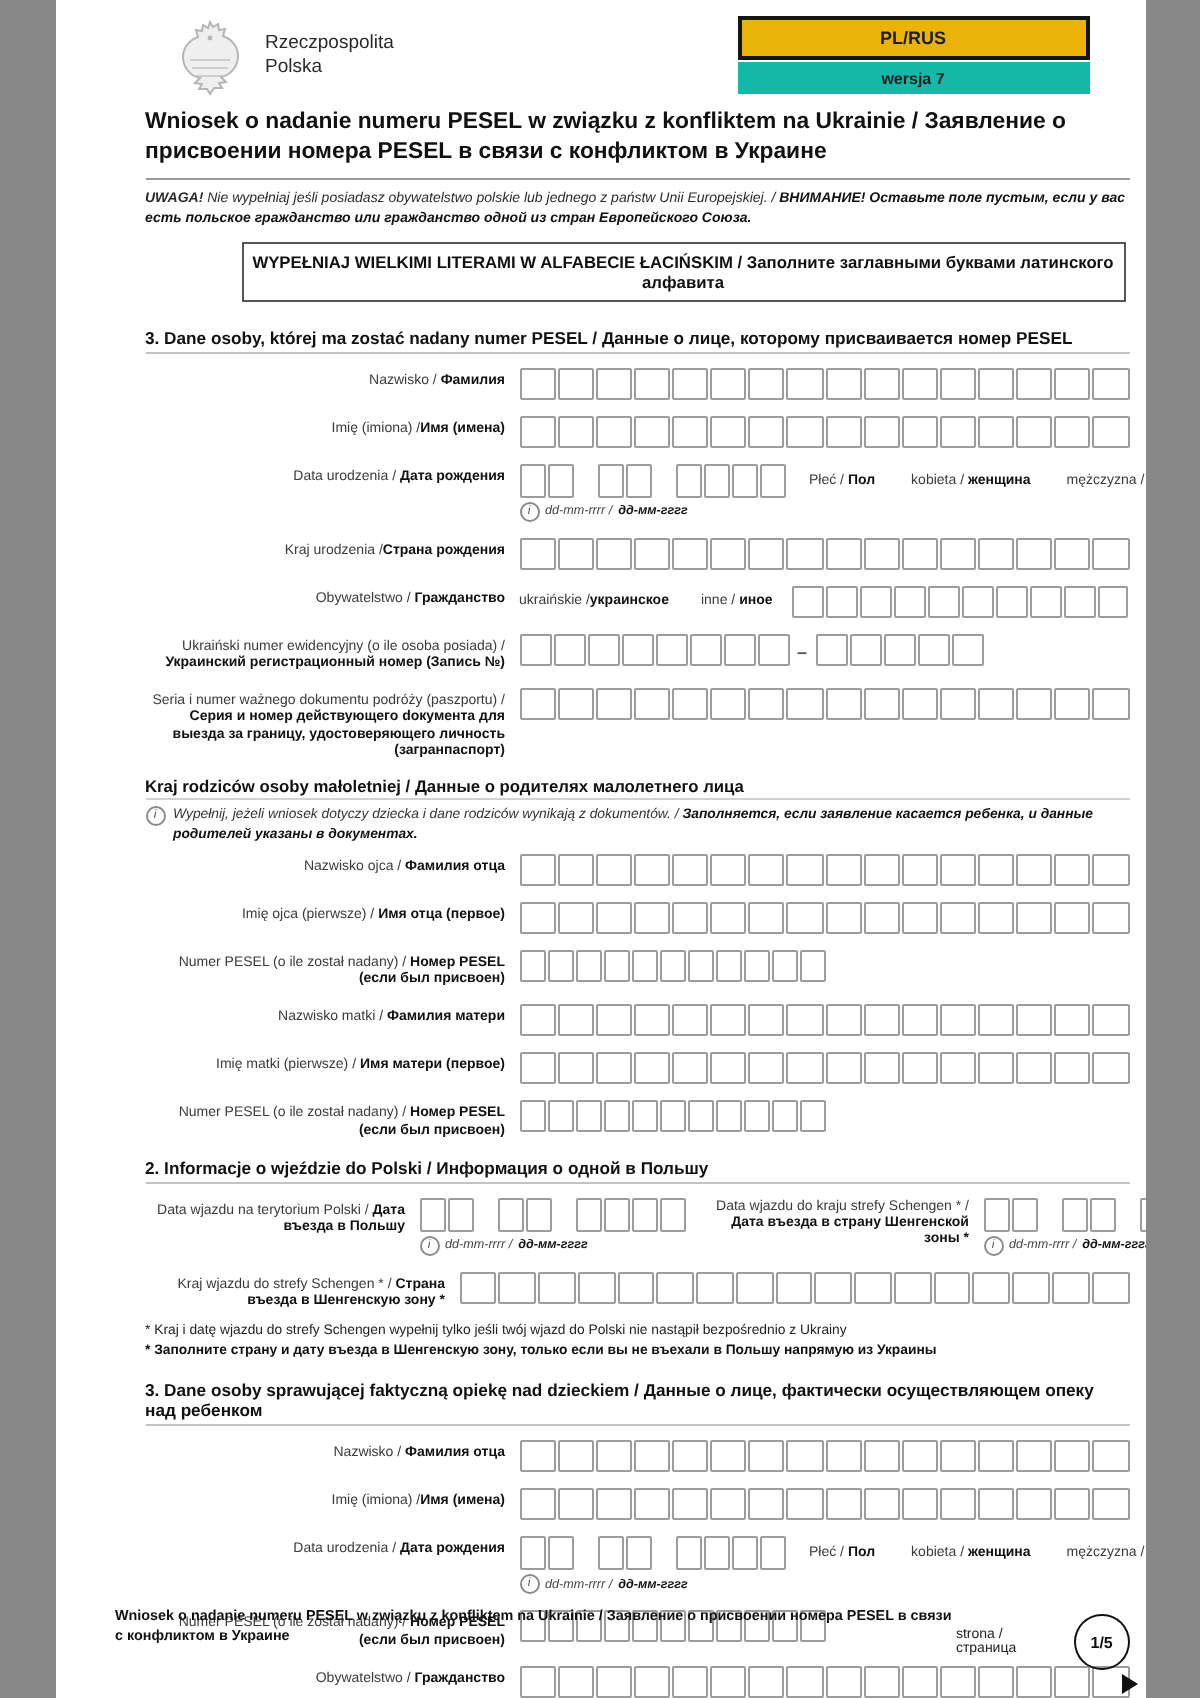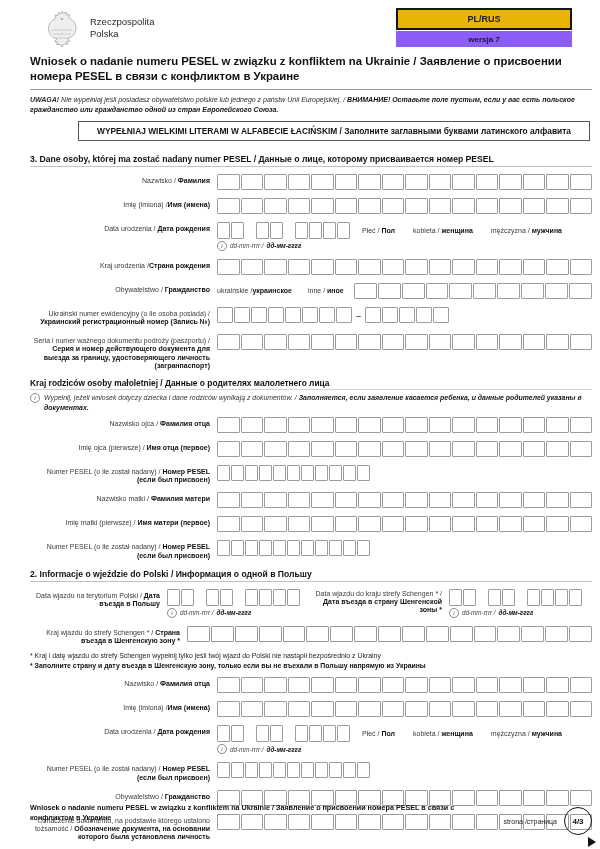--- a/index.html
+++ b/index.html
@@ -1,25 +1,25 @@
 <!DOCTYPE html>
 <html><head>
 <meta charset="utf-8">
 <style>
   html,body{margin:0;padding:0;background:#888;}
-  .page{width:600px;height:849px;background:#fff;margin:0 auto;position:relative;
+  .page{width:545px;height:849px;background:#fff;margin:0 auto;position:relative;
         font-family:"Liberation Sans",sans-serif;color:#1c1c1c;box-sizing:border-box;
-        padding:8px 8px 0 30px;overflow:hidden;}
+        padding:8px 8px 0 45px;overflow:hidden;}
   
   .hdr{display:flex;justify-content:space-between;align-items:flex-start;margin-bottom:4px;}
   .brand{display:flex;gap:10px;align-items:center;margin-left:14px;}
   .repname{font-size:9.5px;line-height:1.3;color:#2a2a2a;}
   .badge{width:176px;margin-right:20px;}
   .plrus{border:2.5px solid #151515;text-align:center;font-weight:bold;font-size:9px;padding:4px 0;background:#eab308;}
-  .ver{background:#8b5cf6;text-align:center;font-weight:bold;font-size:8px;padding:3.5px 0;margin-top:1px;}
+  .ver{background:#14b8a6;text-align:center;font-weight:bold;font-size:8px;padding:3.5px 0;margin-top:1px;}
   .title{font-weight:bold;font-size:11.4px;line-height:1.32;margin:6px 0 5px;color:#111;}
   .rule{border:0;border-top:1.2px solid #9a9a9a;margin:5px 0 5px;}
   .warning{font-style:italic;font-size:7px;line-height:1.4;color:#2a2a2a;margin:0 0 6px;}
   .warning b.ru{font-weight:bold;}
   .instrbox{border:1.2px solid #555;text-align:center;font-weight:bold;font-size:8.4px;
             padding:4px 2px;margin:0 2px 13px 48px;color:#111;}
   
   .sec{font-weight:bold;font-size:8.6px;color:#111;border-bottom:1px solid #c2c2c2;
        padding-bottom:2px;margin:9px 0 7px;}
   .subsec{font-weight:bold;font-size:8.4px;color:#111;border-bottom:1px solid #d2d2d2;
@@ -455,20 +455,21 @@
         <div class="cell"></div>
         <div class="cell"></div>
       </div>
   </div>
 
   <div class="fnote">
     <div>*  Kraj i datę wjazdu do strefy Schengen wypełnij tylko jeśli twój wjazd do Polski nie nastąpił bezpośrednio z Ukrainy</div>
     <div class="ru">*  Заполните страну и дату въезда в Шенгенскую зону, только если вы не въехали в Польшу напрямую из Украины</div>
   </div>
 
+  <div class="sec"><span>3. Dane osoby sprawującej faktyczną opiekę nad dzieckiem / </span><span>Данные о лице, фактически осуществляющем опеку над ребенком</span></div>
 
   <div class="row">
     <div class="lbl"><span>Nazwisko / </span><span class="ru">Фамилия отца</span></div>
     <div class="cells">
         <div class="cell"></div>
         <div class="cell"></div>
         <div class="cell"></div>
         <div class="cell"></div>
         <div class="cell"></div>
         <div class="cell"></div>
@@ -597,18 +598,18 @@
         <div class="cell"></div>
         <div class="cell"></div>
         <div class="cell"></div>
       </div>
   </div>
 
   <div class="footer">
     <div class="ftext">Wniosek o nadanie numeru PESEL w związku z konfliktem na Ukrainie / Заявление о присвоении номера PESEL в связи с конфликтом в Украине</div>
     <div class="pageblock">
       <span>strona /страница</span>
-      <span class="pagecircle">4/3</span>
+      <span class="pagecircle">1/5</span>
     </div>
     <div class="nextarrow"></div>
   </div>
 
 </div>
 
 </body></html>

